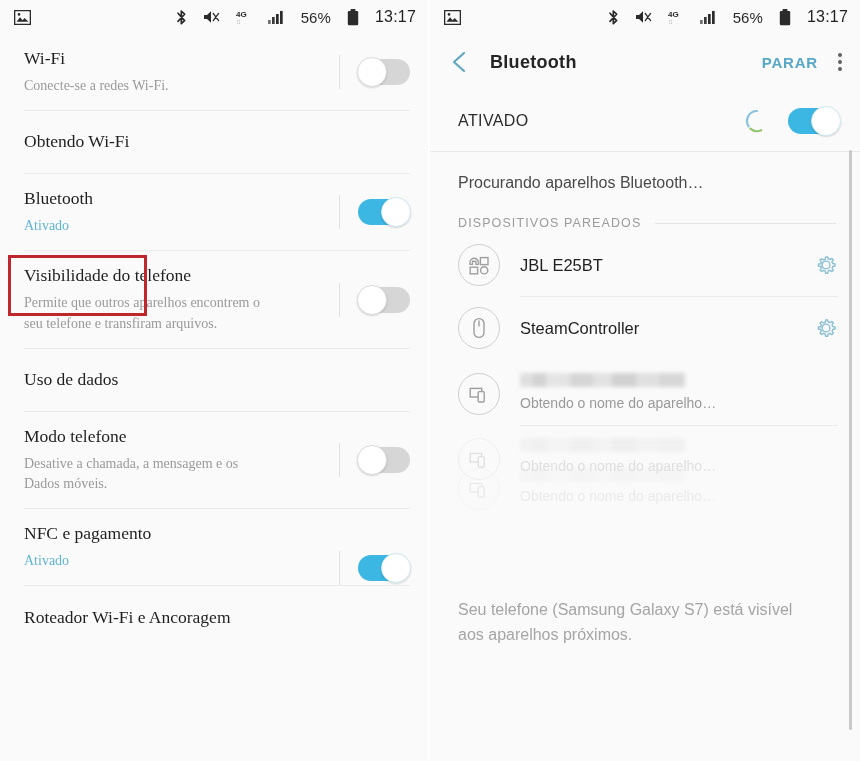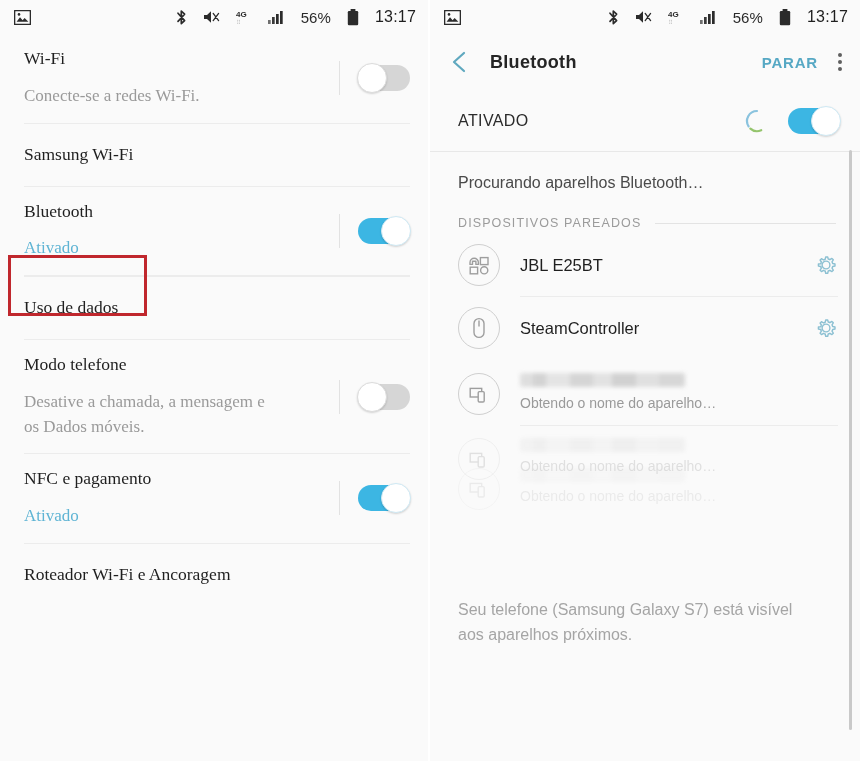--- a/index.html
+++ b/index.html
@@ -55,21 +55,21 @@
   
   .list { background: #fafafa; }
   .row {
     display: flex; align-items: center;
     padding: 0 18px 0 24px;
     position: relative;
     min-height: 62px;
   }
   .row-txt { flex: 1 1 auto; padding: 14px 0; font-family: Liberation Serif, serif; }
   .row-title { font-size: 17.5px; color: #1f1f1f; line-height: 1.25; }
-  .row-sub { font-size: 17px; color: #9a9a9a; line-height: 1.45; margin-top: 14px; }
+  .row-sub { font-size: 14px; color: #9a9a9a; line-height: 1.45; margin-top: 6px; }
   .row-sub.on { color: #5fb4d4; }
   .divider { height: 1px; background: #ececec; margin-left: 24px; margin-right: 18px; }
 
   .sw-wrap { display: flex; align-items: center; flex: 0 0 auto; padding-left: 14px; }
   .sw-bar { width: 1px; height: 34px; background: #e2e2e2; margin-right: 18px; }
   .switch {
     width: 52px; height: 26px; border-radius: 13px;
     position: relative; cursor: pointer; flex: 0 0 auto;
   }
   .switch .track {
@@ -224,65 +224,78 @@
           <div class="switch">
               <span class="track"></span>
               <span class="knob"></span>
             </div>
         </div>
       </div>
       <div class="divider"></div>
 
       <div class="row">
         <div class="row-txt">
-          <div class="row-title">Samsung Wi-Fi</div>
+          <div class="row-title">Obtendo Wi-Fi</div>
         </div>
       </div>
       <div class="divider"></div>
 
       <div class="row" style="min-height:66px;">
         <div class="row-txt">
           <div class="row-title">Bluetooth</div>
           <div class="row-sub on">Ativado</div>
         </div>
         <div class="sw-wrap">
           <div class="sw-bar"></div>
           <div class="switch on">
               <span class="track"></span>
               <span class="knob"></span>
             </div>
         </div>
       </div>
       <div class="divider"></div>
 
-      <div class="divider"></div>
-
-      <div class="row">
-        <div class="row-txt">
-          <div class="row-title">Uso de dados</div>
-        </div>
-      </div>
-      <div class="divider"></div>
-
-      <div class="row" style="min-height:80px;">
+      <div class="row" style="min-height:96px;">
         <div class="row-txt" style="max-width:252px;">
-          <div class="row-title">Modo telefone</div>
-          <div class="row-sub">Desative a chamada, a mensagem e os Dados móveis.</div>
+          <div class="row-title">Visibilidade do telefone</div>
+          <div class="row-sub">Permite que outros aparelhos encontrem o seu telefone e transfiram arquivos.</div>
         </div>
         <div class="sw-wrap" style="margin-left:auto;">
           <div class="sw-bar"></div>
           <div class="switch">
               <span class="track"></span>
               <span class="knob"></span>
             </div>
         </div>
       </div>
       <div class="divider"></div>
 
-      <div class="row" style="min-height:66px;">
+      <div class="row">
+        <div class="row-txt">
+          <div class="row-title">Uso de dados</div>
+        </div>
+      </div>
+      <div class="divider"></div>
+
+      <div class="row" style="min-height:80px;">
+        <div class="row-txt" style="max-width:252px;">
+          <div class="row-title">Modo telefone</div>
+          <div class="row-sub">Desative a chamada, a mensagem e os Dados móveis.</div>
+        </div>
+        <div class="sw-wrap" style="margin-left:auto;">
+          <div class="sw-bar"></div>
+          <div class="switch">
+              <span class="track"></span>
+              <span class="knob"></span>
+            </div>
+        </div>
+      </div>
+      <div class="divider"></div>
+
+      <div class="row" style="min-height:66px;align-items:flex-end;">
         <div class="row-txt">
           <div class="row-title">NFC e pagamento</div>
           <div class="row-sub on">Ativado</div>
         </div>
         <div class="sw-wrap">
           <div class="sw-bar"></div>
           <div class="switch on">
               <span class="track"></span>
               <span class="knob"></span>
             </div>

